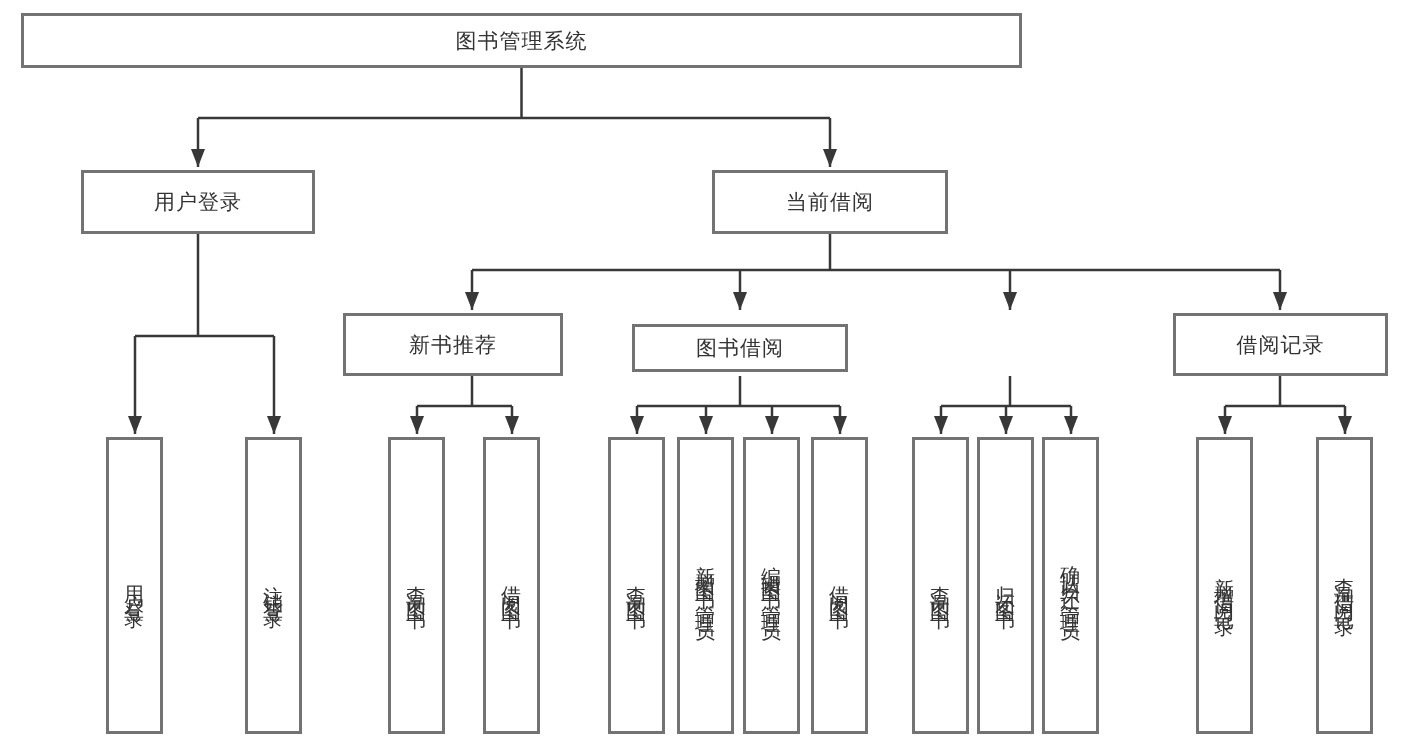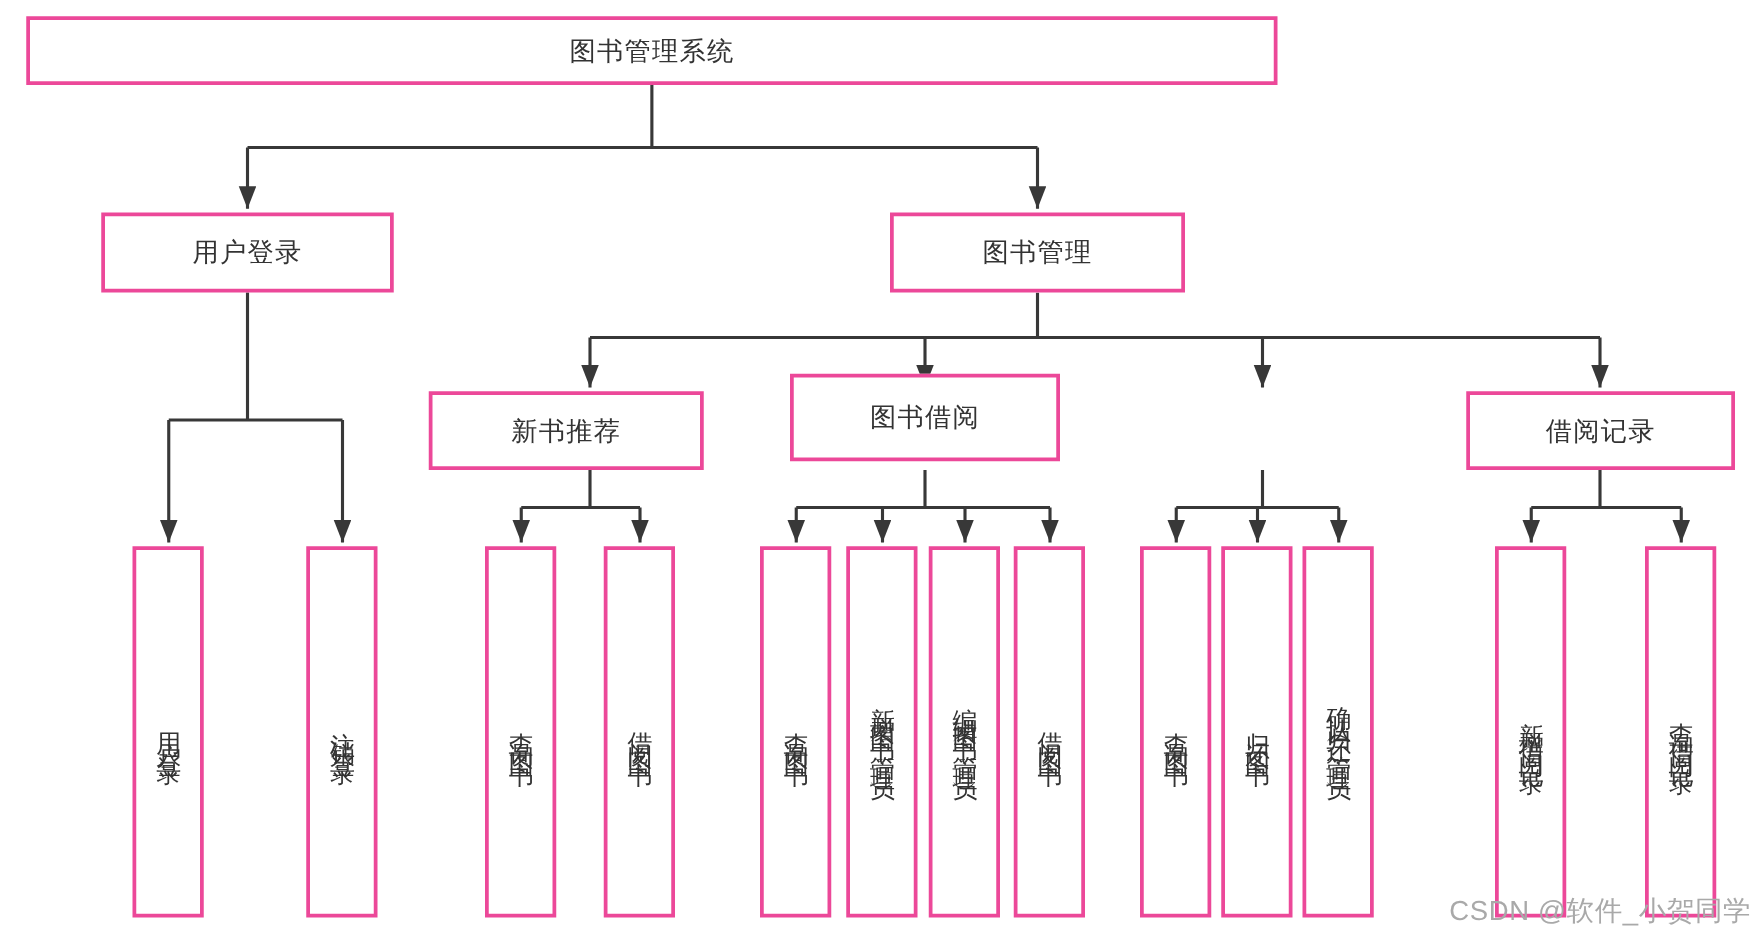--- a/index.html
+++ b/index.html
@@ -2,21 +2,21 @@
 <html><head>
 <meta charset="utf-8">
 <style>
   html,body{margin:0;padding:0;background:#fff;}
   .canvas{
     position:relative;width:1405px;height:747px;background:#ffffff;
     font-family:"Liberation Sans","DejaVu Sans",sans-serif;overflow:hidden;
   }
   svg.connectors{position:absolute;left:0;top:0;z-index:0;}
   .node{
-    position:absolute;box-sizing:border-box;border:3px solid #ec4899;background:#ffffff;
+    position:absolute;box-sizing:border-box;border:3px solid #737373;background:#ffffff;
     display:flex;align-items:center;justify-content:center;z-index:1;font-family:Liberation Serif, serif;
   }
   .hlabel{
     font-size:21px;color:#333333;letter-spacing:1px;white-space:nowrap;
   }
   .vlabel{
     writing-mode:vertical-rl;text-orientation:mixed;
     font-size:20px;letter-spacing:8px;line-height:1;color:#333333;
   }
   .watermark{
@@ -73,27 +73,27 @@
   </svg>
 
   <div class="node" style="left:21px;top:13px;width:1001px;height:55px">
     <span class="hlabel">图书管理系统</span>
   </div>
 
   <div class="node" style="left:81px;top:170px;width:234px;height:64px">
     <span class="hlabel">用户登录</span>
   </div>
   <div class="node" style="left:712px;top:170px;width:236px;height:64px">
-    <span class="hlabel">图书管理</span>
+    <span class="hlabel">当前借阅</span>
   </div>
 
   <div class="node" style="left:343px;top:313px;width:220px;height:63px">
     <span class="hlabel">新书推荐</span>
   </div>
-  <div class="node" style="left:632px;top:299px;width:216px;height:70px">
+  <div class="node" style="left:632px;top:324px;width:216px;height:48px">
     <span class="hlabel">图书借阅</span>
   </div>
   <div class="node" style="left:1173px;top:313px;width:215px;height:63px">
     <span class="hlabel">借阅记录</span>
   </div>
 
   <div class="node" style="left:106px;top:437px;width:57px;height:297px">
     <span class="vlabel">用户登录</span>
   </div>
   <div class="node" style="left:245px;top:437px;width:57px;height:297px">
@@ -130,15 +130,14 @@
     <span class="vlabel">确认归还（管理员）</span>
   </div>
 
   <div class="node" style="left:1196px;top:437px;width:57px;height:297px">
     <span class="vlabel">新增借阅记录</span>
   </div>
   <div class="node" style="left:1316px;top:437px;width:57px;height:297px">
     <span class="vlabel">查询借阅记录</span>
   </div>
 
-  <div class="watermark">CSDN @软件_小贺同学</div>
 
 </div>
 
 </body></html>

